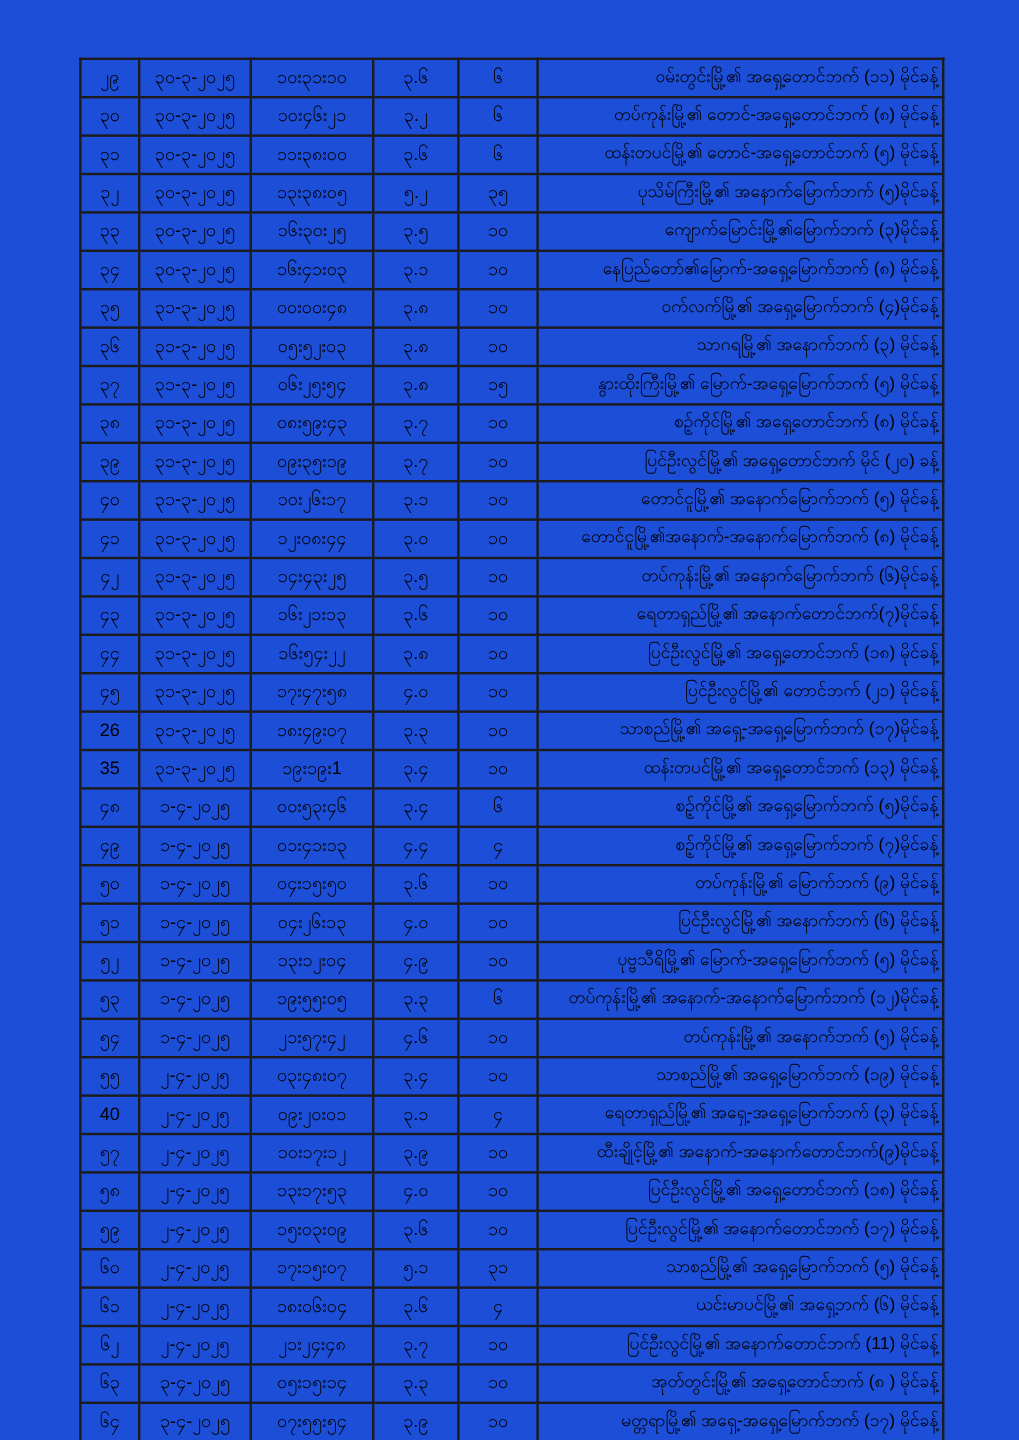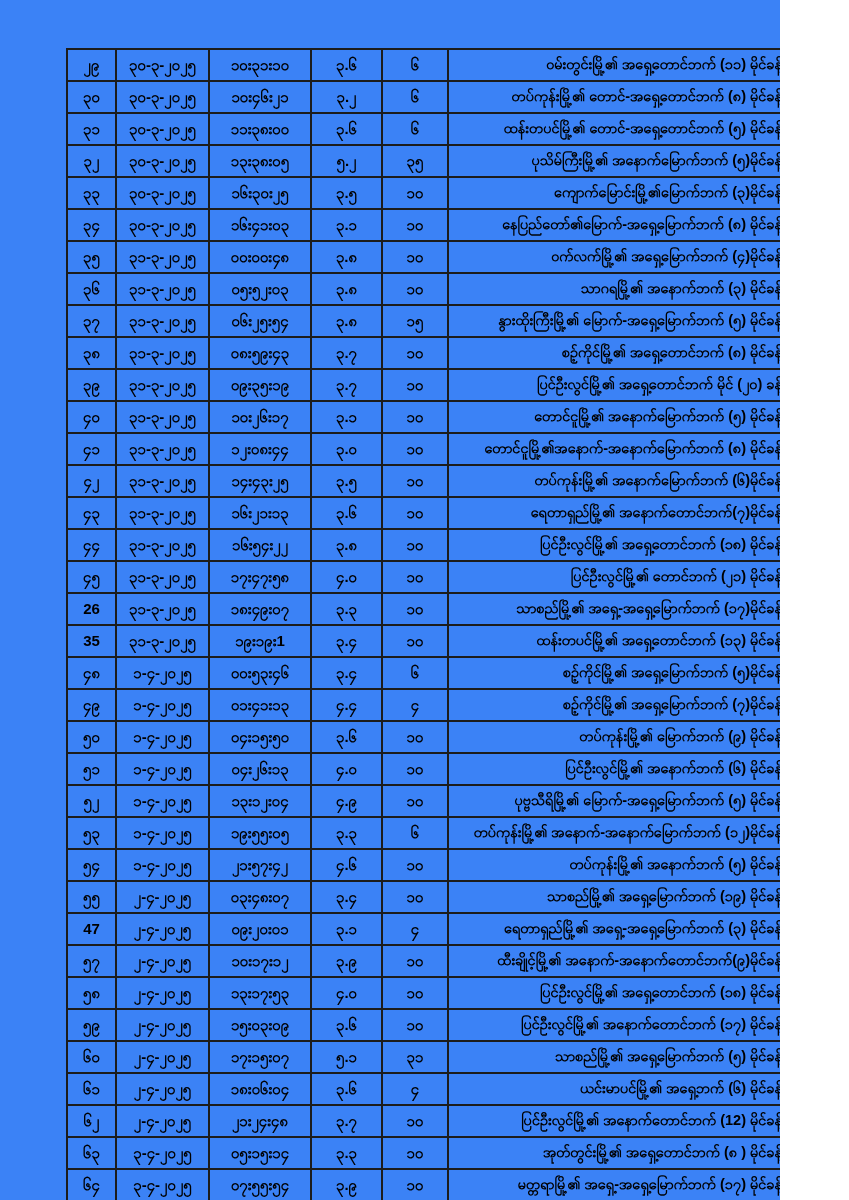--- a/index.html
+++ b/index.html
@@ -8,25 +8,24 @@
     background: #ffffff;
   }
   body {
     width: 849px;
     height: 1200px;
     font-family: "Liberation Sans", sans-serif;
     color: #000000;
   }
   .page {
     position: relative;
-    width: 780px;
+    width: 849px;
     height: 1200px;
-    background: #3b82f6;
+    background: #1d4ed8;
     overflow: hidden;
-    font-weight: bold;
   }
   table.quake-table {
     position: absolute;
     left: 66px;
     top: 48px;
     width: 719px;
     border-collapse: collapse;
     table-layout: fixed;
   }
   table.quake-table td {
@@ -304,21 +303,21 @@
   <tr>
     <td>၅၅</td>
     <td>၂-၄-၂၀၂၅</td>
     <td>၀၃း၄၈း၀၇</td>
     <td>၃.၄</td>
     <td>၁၀</td>
     <td class="loc">သာစည်မြို့၏ အရှေ့မြောက်ဘက် (၁၉) မိုင်ခန့်</td>
   </tr>
 
   <tr>
-    <td>47</td>
+    <td>40</td>
     <td>၂-၄-၂၀၂၅</td>
     <td>၀၉း၂၀း၀၁</td>
     <td>၃.၁</td>
     <td>၄</td>
     <td class="loc">ရေတာရှည်မြို့၏ အရှေ့-အရှေ့မြောက်ဘက် (၃) မိုင်ခန့်</td>
   </tr>
 
   <tr>
     <td>၅၇</td>
     <td>၂-၄-၂၀၂၅</td>
@@ -363,21 +362,21 @@
     <td>၄</td>
     <td class="loc">ယင်းမာပင်မြို့၏ အရှေ့ဘက် (၆) မိုင်ခန့်</td>
   </tr>
 
   <tr>
     <td>၆၂</td>
     <td>၂-၄-၂၀၂၅</td>
     <td>၂၁း၂၄း၄၈</td>
     <td>၃.၇</td>
     <td>၁၀</td>
-    <td class="loc">ပြင်ဦးလွင်မြို့၏ အနောက်တောင်ဘက် (12) မိုင်ခန့်</td>
+    <td class="loc">ပြင်ဦးလွင်မြို့၏ အနောက်တောင်ဘက် (11) မိုင်ခန့်</td>
   </tr>
 
   <tr>
     <td>၆၃</td>
     <td>၃-၄-၂၀၂၅</td>
     <td>၀၅း၁၅း၁၄</td>
     <td>၃.၃</td>
     <td>၁၀</td>
     <td class="loc">အုတ်တွင်းမြို့၏ အရှေ့တောင်ဘက် (၈ ) မိုင်ခန့်</td>
   </tr>

